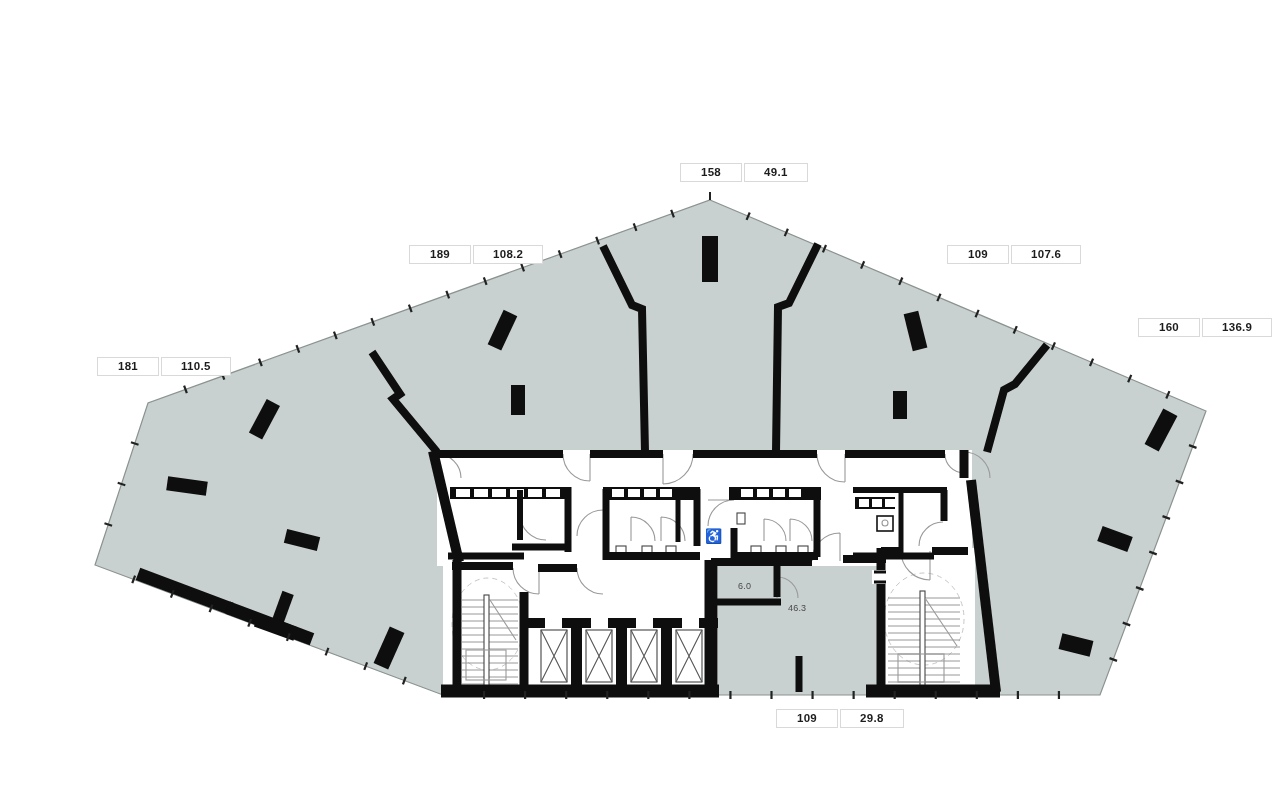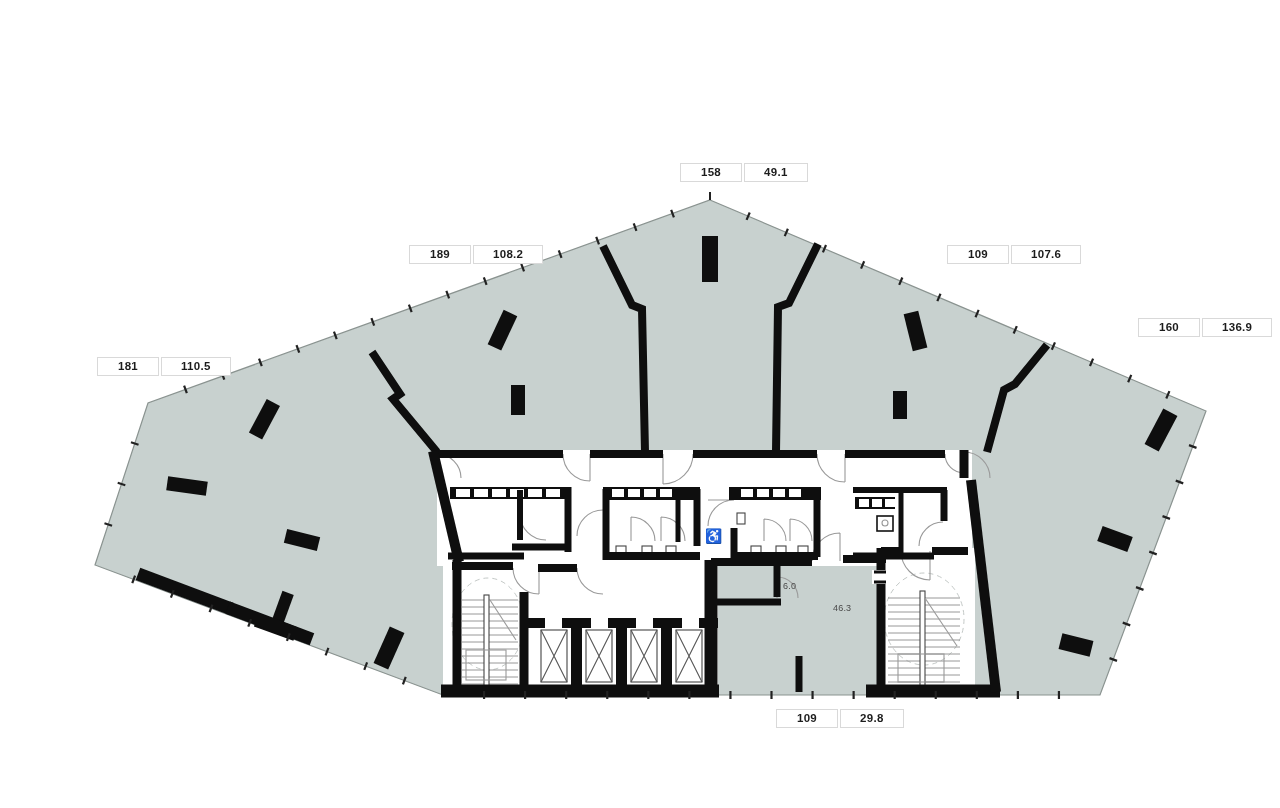--- a/index.html
+++ b/index.html
@@ -17,21 +17,21 @@
   .det{stroke:var(--detail-line);stroke-width:1.1;fill:none;}
   .tread{stroke:#8d8d8d;stroke-width:0.9;fill:none;}
   .dash{stroke:#c4c9c7;stroke-width:1;stroke-dasharray:5 4;fill:none;}
   .fix{fill:#fff;stroke:#444;stroke-width:1.1;}
   .xline{stroke:#555;stroke-width:1.1;}
   .unit-label{position:absolute;display:flex;gap:2px;font-size:11.5px;font-weight:700;
               color:var(--label-text);letter-spacing:.3px;line-height:1;}
   .unit-label .cell{background:var(--label-bg);border:1px solid var(--label-border);
                     padding:3px 19px 2px;}
   .unit-label .cell.id{min-width:22px;text-align:center;}
-  .mini-label{position:absolute;font-size:9px;color:#4a4a4a;letter-spacing:.2px;margin-left:45px;}
+  .mini-label{position:absolute;font-size:9px;color:#4a4a4a;letter-spacing:.2px;}
 </style>
 </head>
 <body>
 
 <div class="stage">
 <svg id="plan" viewBox="0 0 1280 808" width="1280" height="808">
 
   <polygon class="floor" points="710,200 1206,411 1100,695 443,695 95,565 148,403"></polygon>
 
   <g>

